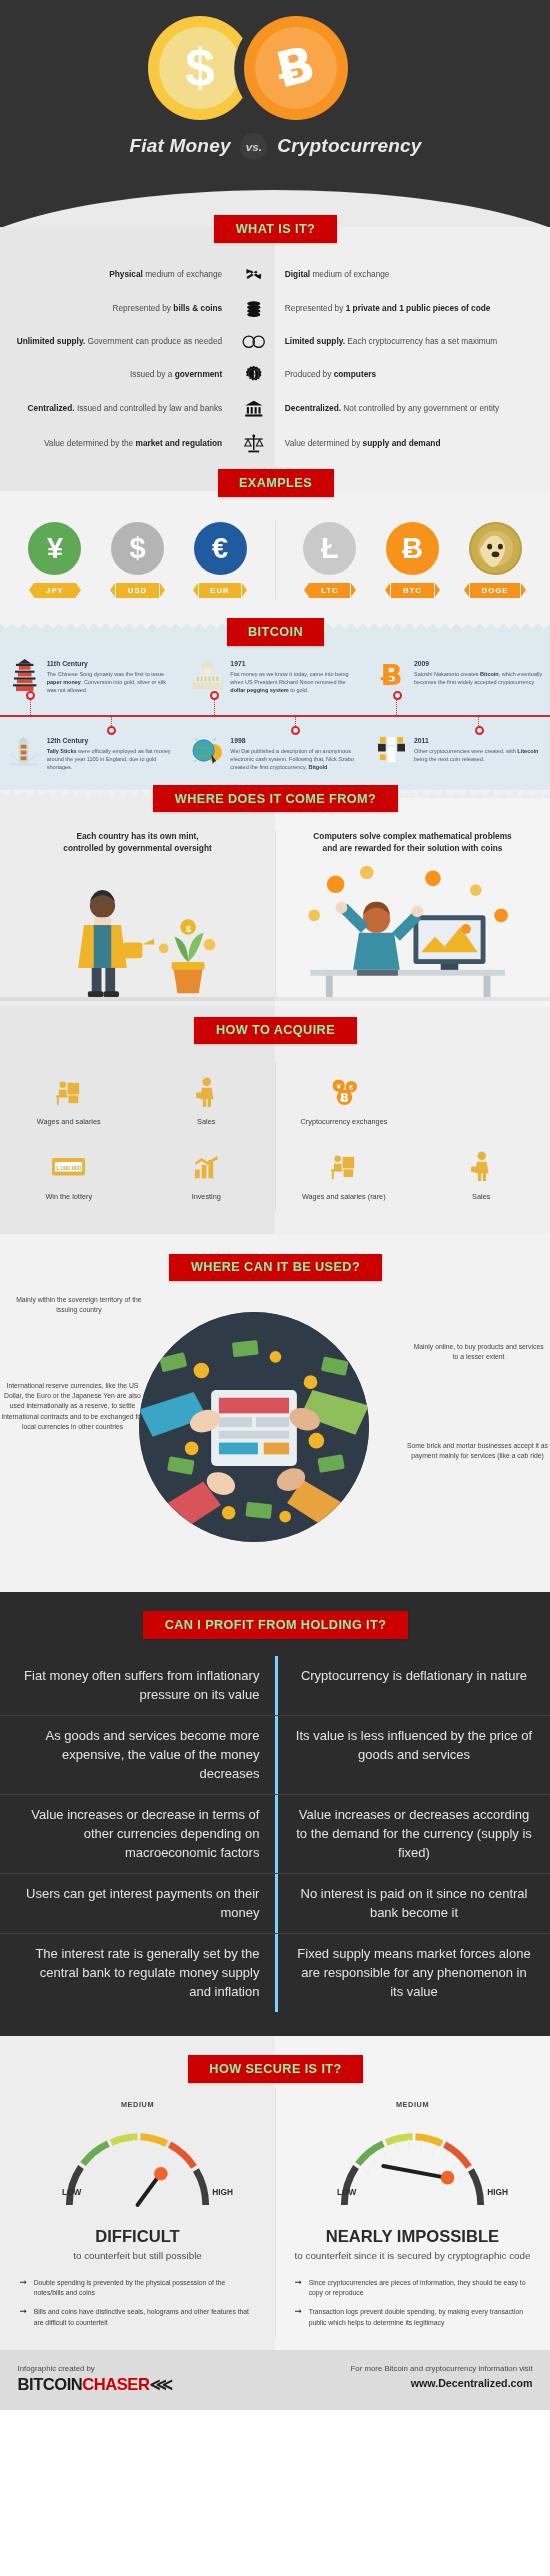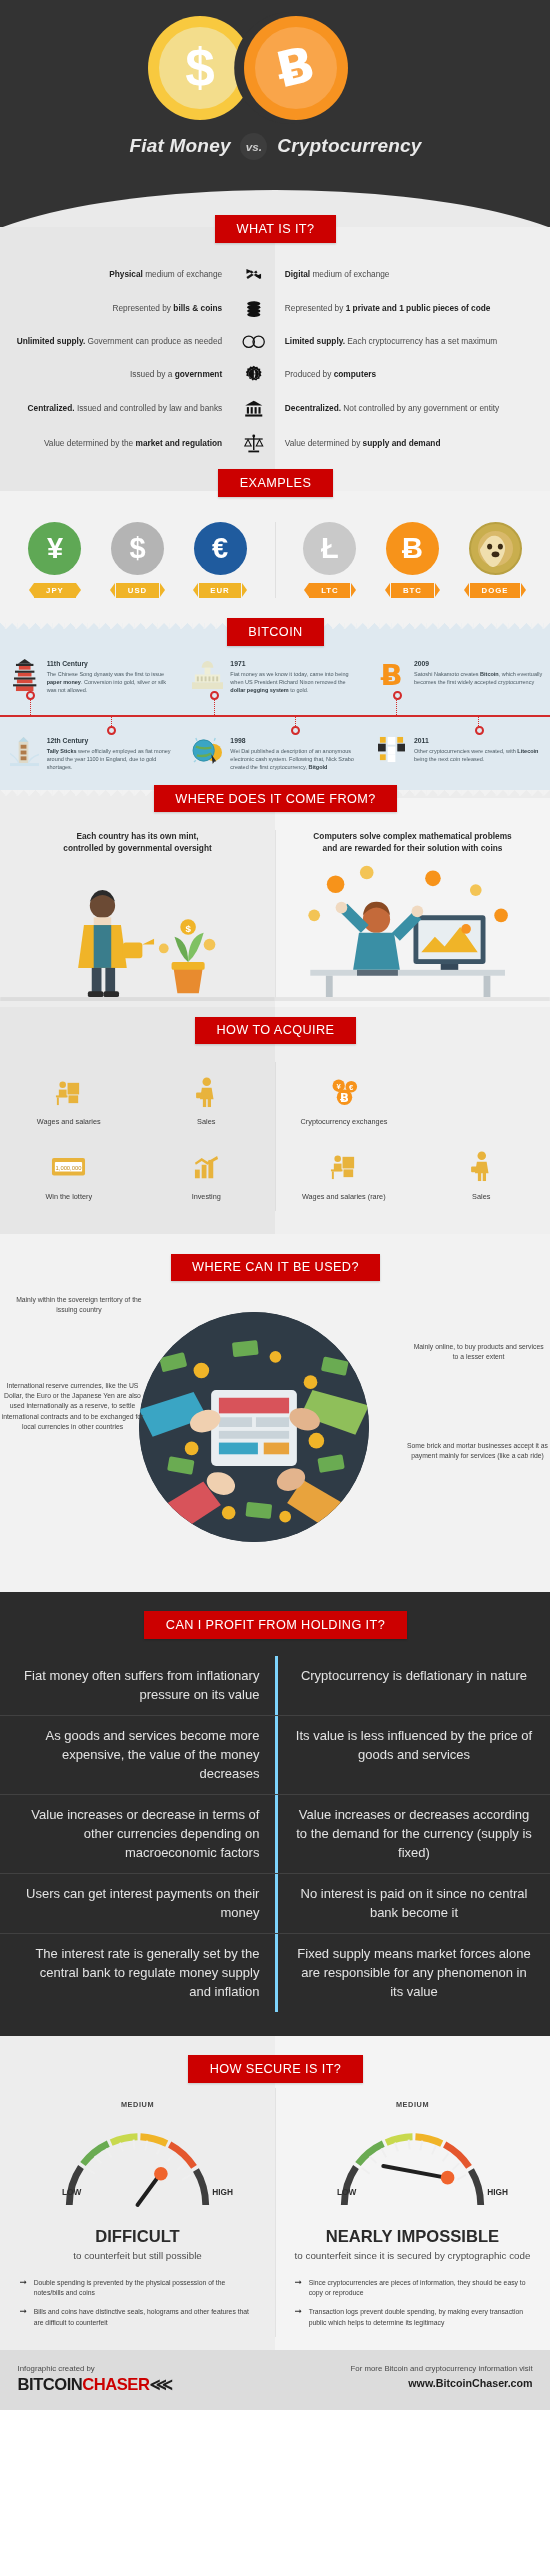--- a/index.html
+++ b/index.html
@@ -46,21 +46,21 @@
     width:27px;height:27px;border-radius:50%;
     background:#3d3d3d;
     color:#cfcfcf;font-size:11.7px;font-weight:bold;font-style:italic;
     display:flex;align-items:center;justify-content:center;
   }
 
   
   .band { position:relative; }
   .ribbon-wrap{ display:flex; justify-content:center; position:relative; z-index:5; }
   .ribbon{
-    background:#cc0000; color:#ffffff; font-weight:normal; font-size:12.7px;
+    background:#cc0000; color:#86efac; font-weight:bold; font-size:12.7px;
     letter-spacing:0.4px; padding:6.8px 21.5px; text-align:center;
     box-shadow:0 1px 2px rgba(0,0,0,.18);
   }
 
   .split { display:flex; position:relative; }
   .split:before{
     content:""; position:absolute; left:275px; top:0; bottom:0;
     width:1px; background:rgba(0,0,0,.07);
   }
   .col { width:275px; }
@@ -798,18 +798,18 @@
     </div>
   </div>
 
   <div class="footer">
     <div class="ft-l">
       <div class="ft-small">Infographic created by</div>
       <div class="ft-logo"><span>BITCOIN</span><span class="red">CHASER</span><span>⋘</span></div>
     </div>
     <div class="ft-r">
       <div class="ft-small">For more Bitcoin and cryptocurrency information visit</div>
-      <div class="ft-url">www.BitcoinChaser.com</div>
+      <div class="ft-url">www.Decentralized.com</div>
     </div>
   </div>
 
 </div>
 
 
 </body></html>

